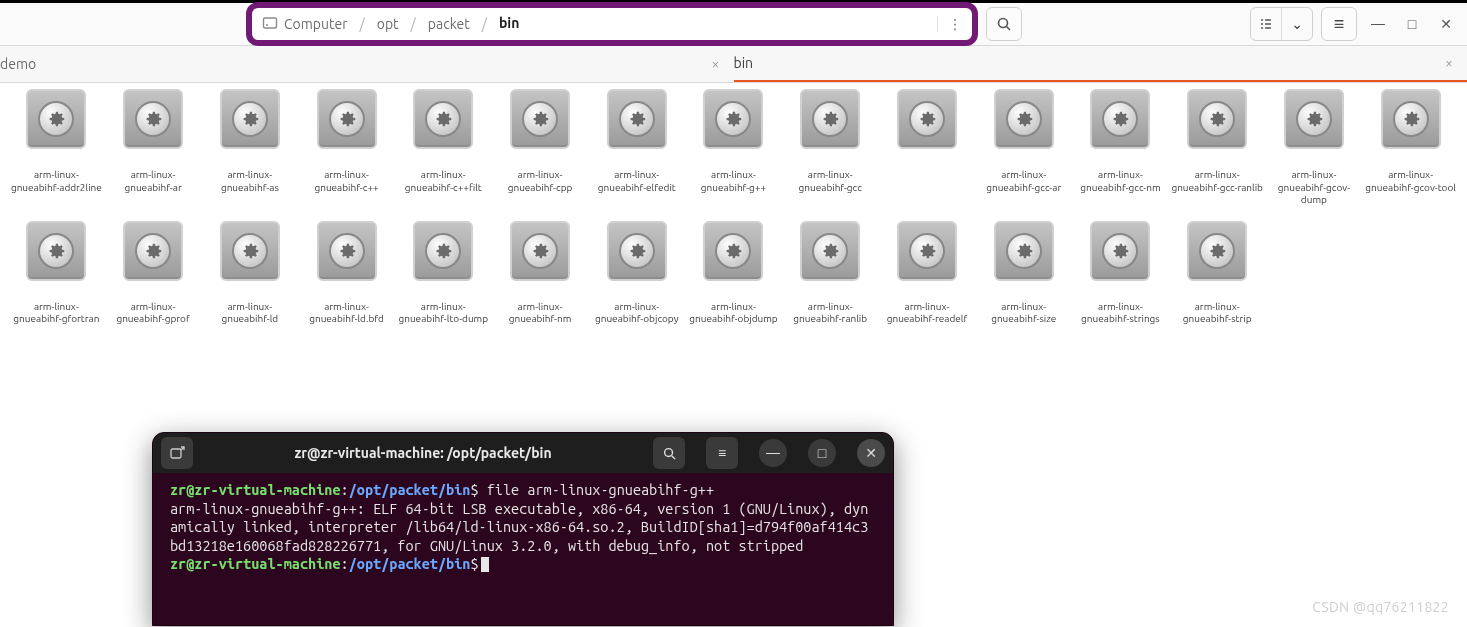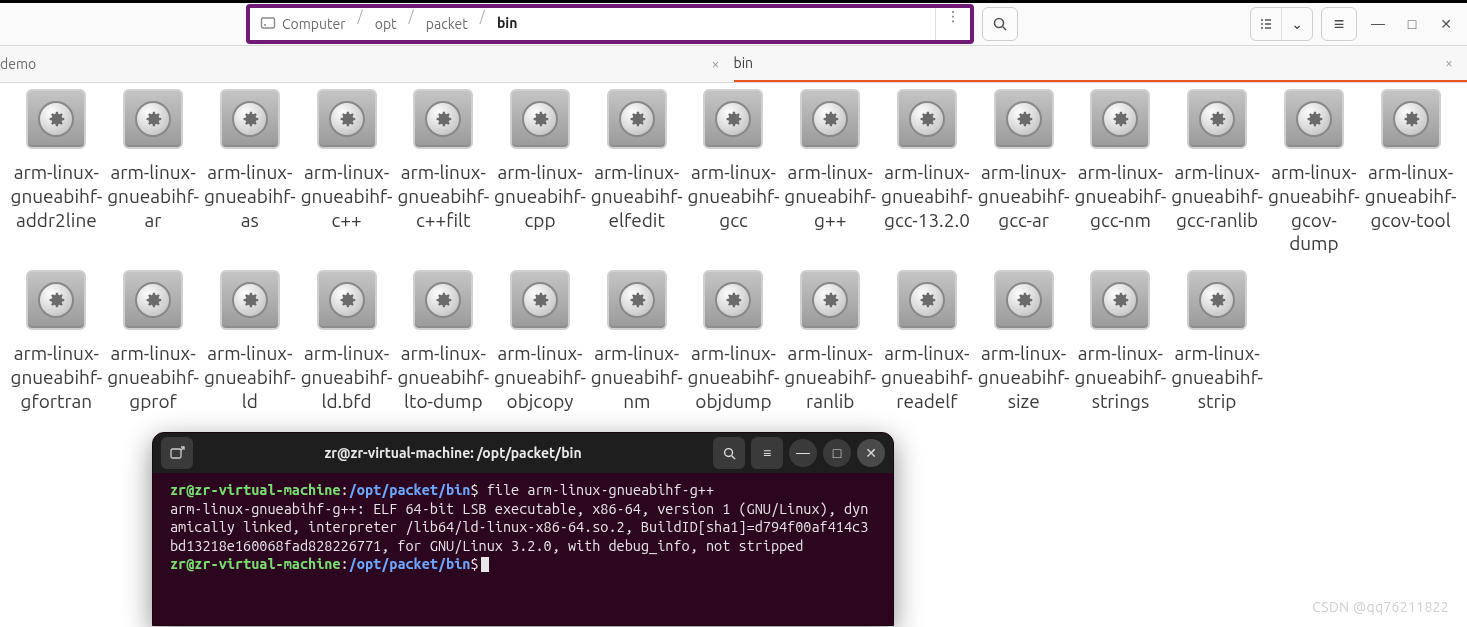--- a/index.html
+++ b/index.html
@@ -1,44 +1,44 @@
 <!DOCTYPE html>
 <html><head>
 <meta charset="utf-8">
 <style>
 html,body{margin:0;padding:0;font-family:"Ubuntu",Cantarell,"Segoe UI",sans-serif;background:#fff;color:#3b3b3b;font-size:14px;height:100%}
 body{width:1467px;height:627px;overflow:hidden;position:relative}
 .toolbar{height:46px;border-bottom:1px solid #d8d8d8;display:flex;align-items:center;padding:0 8px;gap:8px;background:#fafafa;border-top:3px solid #000;box-sizing:border-box}
 .tb-spacer-left{width:230px}
-.pathbar{display:flex;border:4px solid #701a75;border-radius:4px;height:32px;background:#fff;flex:0 0 auto;overflow:hidden;min-width:720px}
+.pathbar{display:flex;align-items:center;border:6px solid #701a75;border-radius:12px;height:32px;background:#fff;flex:0 0 auto;overflow:hidden;min-width:720px}
 .pathbar .seg{display:flex;align-items:center;padding:0 10px;color:#6c6c6c;gap:6px}
 .pathbar .seg.current{color:#202020;font-weight:600;border-bottom:2px solid rgba(0,0,0,0)}
 .pathbar .sep{color:#b0b0b0;padding:0 2px}
 .pathbar .menu-seg{border-left:1px solid #e0e0e0;padding:0 10px;color:#6c6c6c;margin-left:auto}
 .sq-btn{width:34px;height:32px;border:1px solid #cfcfcf;border-radius:6px;background:#fcfcfc;display:flex;align-items:center;justify-content:center;color:#4a4a4a}
 .tb-right{margin-left:auto;display:flex;align-items:center;gap:8px}
 .view-group{display:flex;border:1px solid #cfcfcf;border-radius:6px;overflow:hidden}
 .view-group .vbtn{width:30px;height:32px;display:flex;align-items:center;justify-content:center;border-right:1px solid #e0e0e0}
 .view-group .vbtn:last-child{border-right:none}
 .win-ctl{width:26px;height:26px;display:flex;align-items:center;justify-content:center;color:#555}
 
 .tabrow{display:flex;height:36px;background:#f7f7f7;border-bottom:1px solid #d8d8d8}
 .tab{flex:1;display:flex;align-items:center;justify-content:flex-start;position:relative;color:#6a6a6a}
 .tab.active{color:#3a3a3a;border-bottom:2px solid #e95420}
 .tab .close{position:absolute;right:14px;color:#999}
 
 .files{padding:4px 8px;display:grid;grid-template-columns:repeat(15,1fr);column-gap:0;row-gap:12px}
 .file{display:flex;flex-direction:column;align-items:center;text-align:center;padding:2px 2px 0 2px}
 .file .ic{width:56px;height:56px;background:linear-gradient(#c4c4c4,#9a9a9a);border:2px solid #d0d0d0;border-radius:6px;display:flex;align-items:center;justify-content:center;box-shadow:inset 0 -2px 0 rgba(0,0,0,.08)}
-.file .lbl{font-size:19px;color:#3b3b3b;line-height:1.25;margin-top:12px;word-break:break-word;max-width:92px}
+.file .lbl{font-size:10px;color:#3b3b3b;line-height:1.25;margin-top:20px;word-break:break-word;max-width:92px}
 .gear{width:32px;height:32px;border-radius:50%;background:radial-gradient(circle at 35% 30%,#fdfdfd,#b8b8b8);display:flex;align-items:center;justify-content:center;border:2px solid #888}
 
 
 .term{position:absolute;left:152px;top:432px;width:740px;height:192px;background:#2c061f;border:1px solid #1a0512;border-top-left-radius:12px;border-top-right-radius:12px;box-shadow:0 8px 28px rgba(0,0,0,.45);overflow:hidden}
-.term .tbar{height:40px;background:#1e1e1e;display:flex;align-items:center;color:#eaeaea;padding:0 8px;gap:6px}
+.term .tbar{height:40px;background:#1e1e1e;display:flex;align-items:center;color:#eaeaea;padding:0 8px;gap:21px}
 .term .tbar .title{flex:1;text-align:center;font-weight:600;font-size:14px}
 .term .tbar .tb-btn{width:32px;height:32px;border-radius:6px;background:#3a3a3a;display:flex;align-items:center;justify-content:center;color:#ddd}
 .term .tbar .tb-btn.circle{border-radius:50%;width:28px;height:28px;background:#3a3a3a}
 .term .tbar .tb-btn.circle.close{background:#4a4a4a}
 .term .body{padding:8px 17px;font-family:"Ubuntu Mono",Menlo,Consolas,monospace;font-size:14.5px;line-height:1.28;color:#e6e6e6;white-space:pre-wrap;word-break:break-all}
 .t-user{color:#77e06c;font-weight:600}
 .t-path{color:#6aa8ff;font-weight:600}
 .t-cmd{color:#e6e6e6}
 .t-out{color:#e6e6e6}
 .cursor{display:inline-block;width:8px;height:15px;background:#e6e6e6;vertical-align:text-bottom;margin-left:2px}
@@ -183,41 +183,40 @@
       <div class="lbl">arm-linux-gnueabihf-elfedit</div>
     </div>
     <div class="file">
       <div class="ic">
         <div class="gear">
           <svg width="22" height="22" viewBox="0 0 24 24">
             <path fill="#6b6b6b" d="M12 8a4 4 0 1 0 0 8 4 4 0 0 0 0-8zm9 5.1V10.9l-2.3-.4a7 7 0 0 0-.6-1.4l1.3-1.9-1.6-1.6-1.9 1.3a7 7 0 0 0-1.4-.6L14.1 4h-2.2l-.4 2.3a7 7 0 0 0-1.4.6L8.2 5.6 6.6 7.2l1.3 1.9a7 7 0 0 0-.6 1.4L5 10.9v2.2l2.3.4c.1.5.3 1 .6 1.4l-1.3 1.9 1.6 1.6 1.9-1.3c.4.3.9.5 1.4.6l.4 2.3h2.2l.4-2.3c.5-.1 1-.3 1.4-.6l1.9 1.3 1.6-1.6-1.3-1.9c.3-.4.5-.9.6-1.4L21 13.1z"></path>
           </svg>
         </div>
       </div>
+      <div class="lbl">arm-linux-gnueabihf-g++</div>
+    </div>
+    <div class="file">
+      <div class="ic">
+        <div class="gear">
+          <svg width="22" height="22" viewBox="0 0 24 24">
+            <path fill="#6b6b6b" d="M12 8a4 4 0 1 0 0 8 4 4 0 0 0 0-8zm9 5.1V10.9l-2.3-.4a7 7 0 0 0-.6-1.4l1.3-1.9-1.6-1.6-1.9 1.3a7 7 0 0 0-1.4-.6L14.1 4h-2.2l-.4 2.3a7 7 0 0 0-1.4.6L8.2 5.6 6.6 7.2l1.3 1.9a7 7 0 0 0-.6 1.4L5 10.9v2.2l2.3.4c.1.5.3 1 .6 1.4l-1.3 1.9 1.6 1.6 1.9-1.3c.4.3.9.5 1.4.6l.4 2.3h2.2l.4-2.3c.5-.1 1-.3 1.4-.6l1.9 1.3 1.6-1.6-1.3-1.9c.3-.4.5-.9.6-1.4L21 13.1z"></path>
+          </svg>
+        </div>
+      </div>
       <div class="lbl">arm-linux-gnueabihf-gcc</div>
     </div>
     <div class="file">
       <div class="ic">
         <div class="gear">
           <svg width="22" height="22" viewBox="0 0 24 24">
             <path fill="#6b6b6b" d="M12 8a4 4 0 1 0 0 8 4 4 0 0 0 0-8zm9 5.1V10.9l-2.3-.4a7 7 0 0 0-.6-1.4l1.3-1.9-1.6-1.6-1.9 1.3a7 7 0 0 0-1.4-.6L14.1 4h-2.2l-.4 2.3a7 7 0 0 0-1.4.6L8.2 5.6 6.6 7.2l1.3 1.9a7 7 0 0 0-.6 1.4L5 10.9v2.2l2.3.4c.1.5.3 1 .6 1.4l-1.3 1.9 1.6 1.6 1.9-1.3c.4.3.9.5 1.4.6l.4 2.3h2.2l.4-2.3c.5-.1 1-.3 1.4-.6l1.9 1.3 1.6-1.6-1.3-1.9c.3-.4.5-.9.6-1.4L21 13.1z"></path>
           </svg>
         </div>
       </div>
-      <div class="lbl">arm-linux-gnueabihf-g++</div>
-    </div>
-    <div class="file">
-      <div class="ic">
-        <div class="gear">
-          <svg width="22" height="22" viewBox="0 0 24 24">
-            <path fill="#6b6b6b" d="M12 8a4 4 0 1 0 0 8 4 4 0 0 0 0-8zm9 5.1V10.9l-2.3-.4a7 7 0 0 0-.6-1.4l1.3-1.9-1.6-1.6-1.9 1.3a7 7 0 0 0-1.4-.6L14.1 4h-2.2l-.4 2.3a7 7 0 0 0-1.4.6L8.2 5.6 6.6 7.2l1.3 1.9a7 7 0 0 0-.6 1.4L5 10.9v2.2l2.3.4c.1.5.3 1 .6 1.4l-1.3 1.9 1.6 1.6 1.9-1.3c.4.3.9.5 1.4.6l.4 2.3h2.2l.4-2.3c.5-.1 1-.3 1.4-.6l1.9 1.3 1.6-1.6-1.3-1.9c.3-.4.5-.9.6-1.4L21 13.1z"></path>
-          </svg>
-        </div>
-      </div>
-      <div class="lbl">arm-linux-gnueabihf-gcc-13.2.0</div>
     </div>
     <div class="file">
       <div class="ic">
         <div class="gear">
           <svg width="22" height="22" viewBox="0 0 24 24">
             <path fill="#6b6b6b" d="M12 8a4 4 0 1 0 0 8 4 4 0 0 0 0-8zm9 5.1V10.9l-2.3-.4a7 7 0 0 0-.6-1.4l1.3-1.9-1.6-1.6-1.9 1.3a7 7 0 0 0-1.4-.6L14.1 4h-2.2l-.4 2.3a7 7 0 0 0-1.4.6L8.2 5.6 6.6 7.2l1.3 1.9a7 7 0 0 0-.6 1.4L5 10.9v2.2l2.3.4c.1.5.3 1 .6 1.4l-1.3 1.9 1.6 1.6 1.9-1.3c.4.3.9.5 1.4.6l.4 2.3h2.2l.4-2.3c.5-.1 1-.3 1.4-.6l1.9 1.3 1.6-1.6-1.3-1.9c.3-.4.5-.9.6-1.4L21 13.1z"></path>
           </svg>
         </div>
       </div>
       <div class="lbl">arm-linux-gnueabihf-gcc-ar</div>
@@ -313,31 +312,31 @@
       <div class="lbl">arm-linux-gnueabihf-lto-dump</div>
     </div>
     <div class="file">
       <div class="ic">
         <div class="gear">
           <svg width="22" height="22" viewBox="0 0 24 24">
             <path fill="#6b6b6b" d="M12 8a4 4 0 1 0 0 8 4 4 0 0 0 0-8zm9 5.1V10.9l-2.3-.4a7 7 0 0 0-.6-1.4l1.3-1.9-1.6-1.6-1.9 1.3a7 7 0 0 0-1.4-.6L14.1 4h-2.2l-.4 2.3a7 7 0 0 0-1.4.6L8.2 5.6 6.6 7.2l1.3 1.9a7 7 0 0 0-.6 1.4L5 10.9v2.2l2.3.4c.1.5.3 1 .6 1.4l-1.3 1.9 1.6 1.6 1.9-1.3c.4.3.9.5 1.4.6l.4 2.3h2.2l.4-2.3c.5-.1 1-.3 1.4-.6l1.9 1.3 1.6-1.6-1.3-1.9c.3-.4.5-.9.6-1.4L21 13.1z"></path>
           </svg>
         </div>
       </div>
+      <div class="lbl">arm-linux-gnueabihf-nm</div>
+    </div>
+    <div class="file">
+      <div class="ic">
+        <div class="gear">
+          <svg width="22" height="22" viewBox="0 0 24 24">
+            <path fill="#6b6b6b" d="M12 8a4 4 0 1 0 0 8 4 4 0 0 0 0-8zm9 5.1V10.9l-2.3-.4a7 7 0 0 0-.6-1.4l1.3-1.9-1.6-1.6-1.9 1.3a7 7 0 0 0-1.4-.6L14.1 4h-2.2l-.4 2.3a7 7 0 0 0-1.4.6L8.2 5.6 6.6 7.2l1.3 1.9a7 7 0 0 0-.6 1.4L5 10.9v2.2l2.3.4c.1.5.3 1 .6 1.4l-1.3 1.9 1.6 1.6 1.9-1.3c.4.3.9.5 1.4.6l.4 2.3h2.2l.4-2.3c.5-.1 1-.3 1.4-.6l1.9 1.3 1.6-1.6-1.3-1.9c.3-.4.5-.9.6-1.4L21 13.1z"></path>
+          </svg>
+        </div>
+      </div>
       <div class="lbl">arm-linux-gnueabihf-objcopy</div>
-    </div>
-    <div class="file">
-      <div class="ic">
-        <div class="gear">
-          <svg width="22" height="22" viewBox="0 0 24 24">
-            <path fill="#6b6b6b" d="M12 8a4 4 0 1 0 0 8 4 4 0 0 0 0-8zm9 5.1V10.9l-2.3-.4a7 7 0 0 0-.6-1.4l1.3-1.9-1.6-1.6-1.9 1.3a7 7 0 0 0-1.4-.6L14.1 4h-2.2l-.4 2.3a7 7 0 0 0-1.4.6L8.2 5.6 6.6 7.2l1.3 1.9a7 7 0 0 0-.6 1.4L5 10.9v2.2l2.3.4c.1.5.3 1 .6 1.4l-1.3 1.9 1.6 1.6 1.9-1.3c.4.3.9.5 1.4.6l.4 2.3h2.2l.4-2.3c.5-.1 1-.3 1.4-.6l1.9 1.3 1.6-1.6-1.3-1.9c.3-.4.5-.9.6-1.4L21 13.1z"></path>
-          </svg>
-        </div>
-      </div>
-      <div class="lbl">arm-linux-gnueabihf-nm</div>
     </div>
     <div class="file">
       <div class="ic">
         <div class="gear">
           <svg width="22" height="22" viewBox="0 0 24 24">
             <path fill="#6b6b6b" d="M12 8a4 4 0 1 0 0 8 4 4 0 0 0 0-8zm9 5.1V10.9l-2.3-.4a7 7 0 0 0-.6-1.4l1.3-1.9-1.6-1.6-1.9 1.3a7 7 0 0 0-1.4-.6L14.1 4h-2.2l-.4 2.3a7 7 0 0 0-1.4.6L8.2 5.6 6.6 7.2l1.3 1.9a7 7 0 0 0-.6 1.4L5 10.9v2.2l2.3.4c.1.5.3 1 .6 1.4l-1.3 1.9 1.6 1.6 1.9-1.3c.4.3.9.5 1.4.6l.4 2.3h2.2l.4-2.3c.5-.1 1-.3 1.4-.6l1.9 1.3 1.6-1.6-1.3-1.9c.3-.4.5-.9.6-1.4L21 13.1z"></path>
           </svg>
         </div>
       </div>
       <div class="lbl">arm-linux-gnueabihf-objdump</div>

